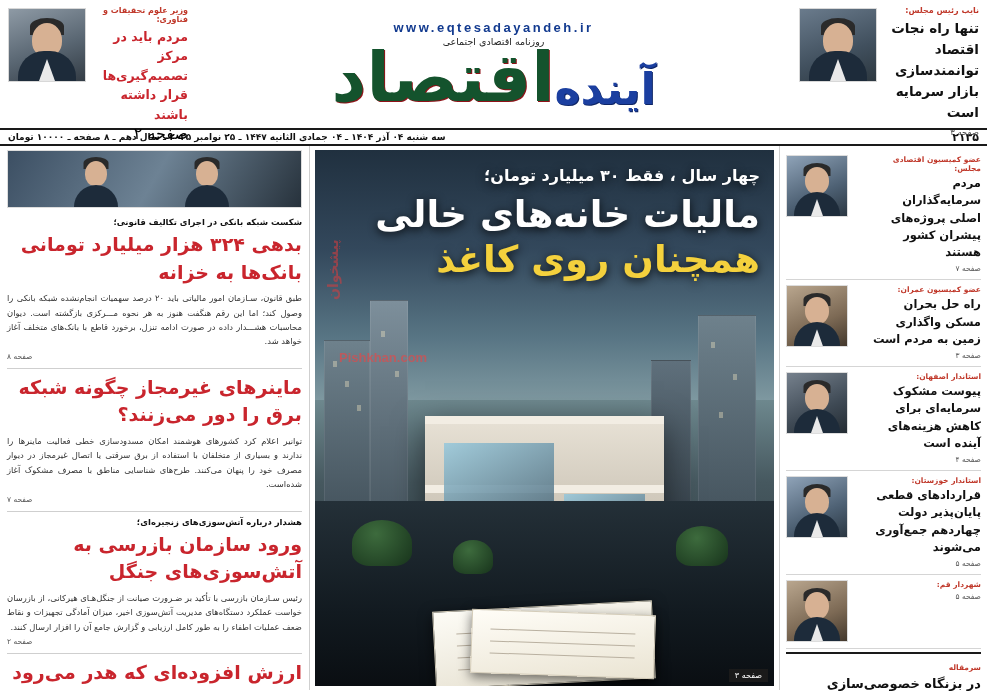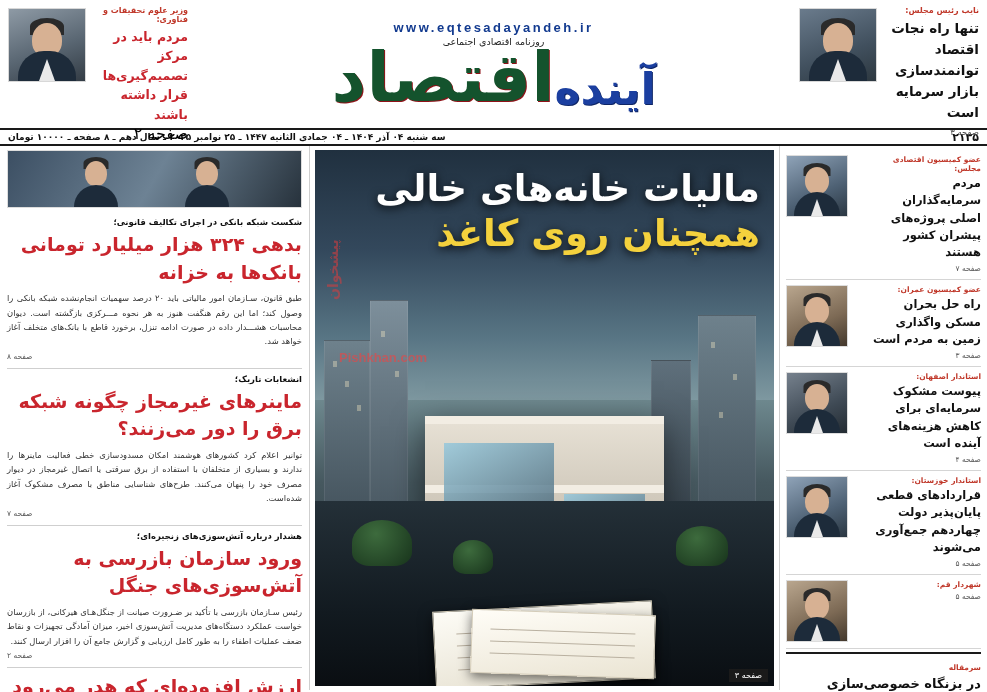--- a/index.html
+++ b/index.html
@@ -400,20 +400,21 @@
             <div class="doc-stamp">فرم مالیات بر خانه‌های خالی</div>
           </div>
           <div class="paper-doc2">
             <div class="paper-line" style="top:18px"></div>
             <div class="paper-line" style="top:30px"></div>
             <div class="paper-line" style="top:42px"></div>
           </div>
         </div>
 
         <div class="lead-headline">
+          <div class="lh-kick">چهار سال ، فقط ۳۰ میلیارد تومان؛</div>
           <div class="lh-1">مالیات خانه‌های خالی</div>
           <div class="lh-2">همچنان روی کاغذ</div>
         </div>
 
         <div class="watermark">پیشخوان</div>
         <div class="watermark2">Pishkhan.com</div>
         <div class="lead-pg">صفحه ۳</div>
       </div>
     </div>
 
@@ -429,21 +430,20 @@
       </div>
 
       <div class="ls">
         <div class="ls-kick">شکست شبکه بانکی در اجرای تکالیف قانونی؛</div>
         <div class="ls-title">بدهی ۳۲۴ هزار میلیارد تومانی بانک‌ها به خزانه</div>
         <div class="ls-body">طبق قانون، سـازمان امور مالیاتی باید ۲۰ درصد سهمیات انجام‌نشده شبکه بانکی را وصول کند؛ اما این رقم هنگفت هنوز به هر نحوه مـــرکزی بازگشته است. دیوان محاسبات هشـــدار داده در صورت ادامه تنزل، برخورد قاطع با بانک‌های متخلف آغاز خواهد شد.</div>
         <div class="ls-pg">صفحه ۸</div>
       </div>
 
       <div class="ls">
-        <div class="ls-kick">انشعابات تاریک؛</div>
         <div class="ls-title">ماینرهای غیرمجاز چگونه شبکه برق را دور می‌زنند؟</div>
         <div class="ls-body">توانیر اعلام کرد کشورهای هوشمند امکان مسدودسازی خطی فعالیت ماینرها را ندارند و بسیاری از متخلفان با استفاده از برق سرقتی یا اتصال غیرمجاز در دیوار مصرف خود را پنهان می‌کنند. طرح‌های شناسایی مناطق با مصرف مشکوک آغاز شده‌است.</div>
         <div class="ls-pg">صفحه ۷</div>
       </div>
 
       <div class="ls">
         <div class="ls-kick">هشدار درباره آتش‌سوزی‌های زنجیره‌ای؛</div>
         <div class="ls-title">ورود سازمان بازرسی به آتش‌سوزی‌های جنگل</div>
         <div class="ls-body">رئیس سـازمان بازرسی با تأکید بر ضـرورت صیانت از جنگل‌هـای هیرکانی، از بازرسان خواست عملکرد دستگاه‌های مدیریت آتش‌سوزی اخیر، میزان آمادگی تجهیزات و نقاط ضعف عملیات اطفاء را به طور کامل ارزیابی و گزارش جامع آن را افزار ارسال کنند.</div>
         <div class="ls-pg">صفحه ۲</div>

